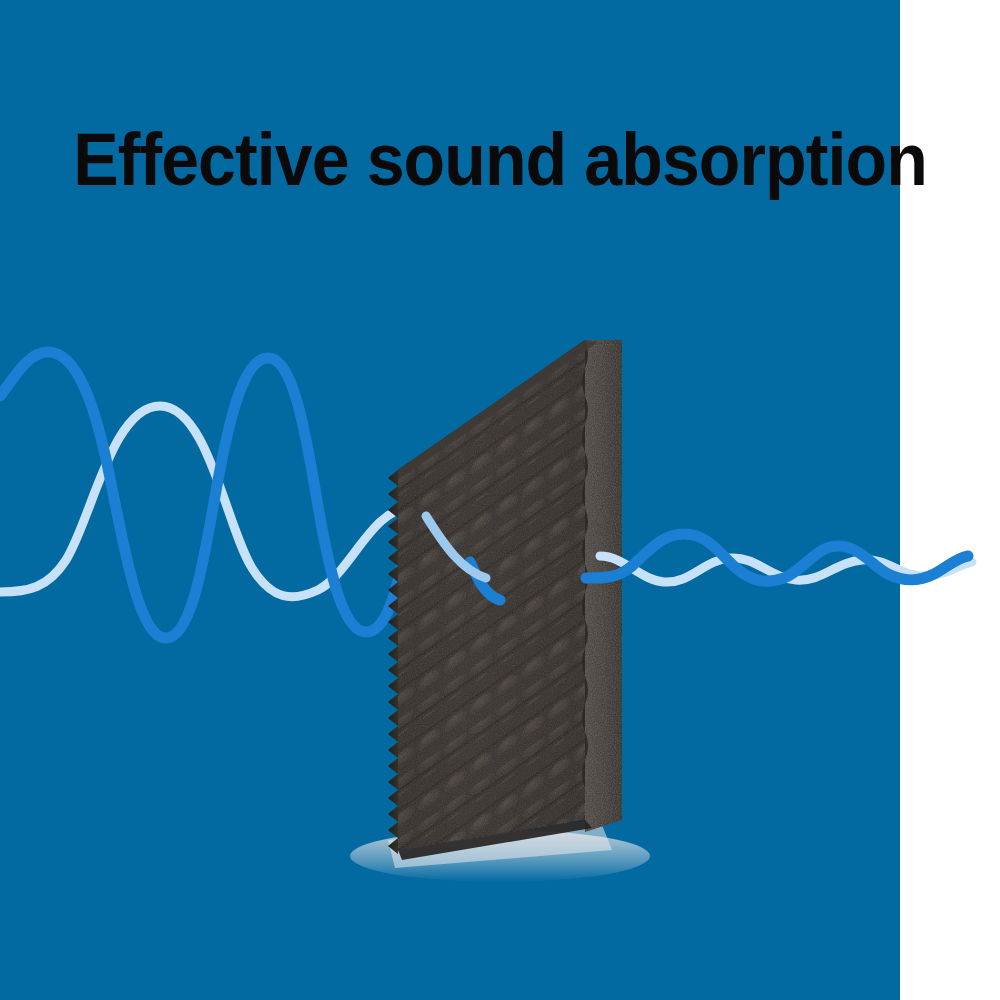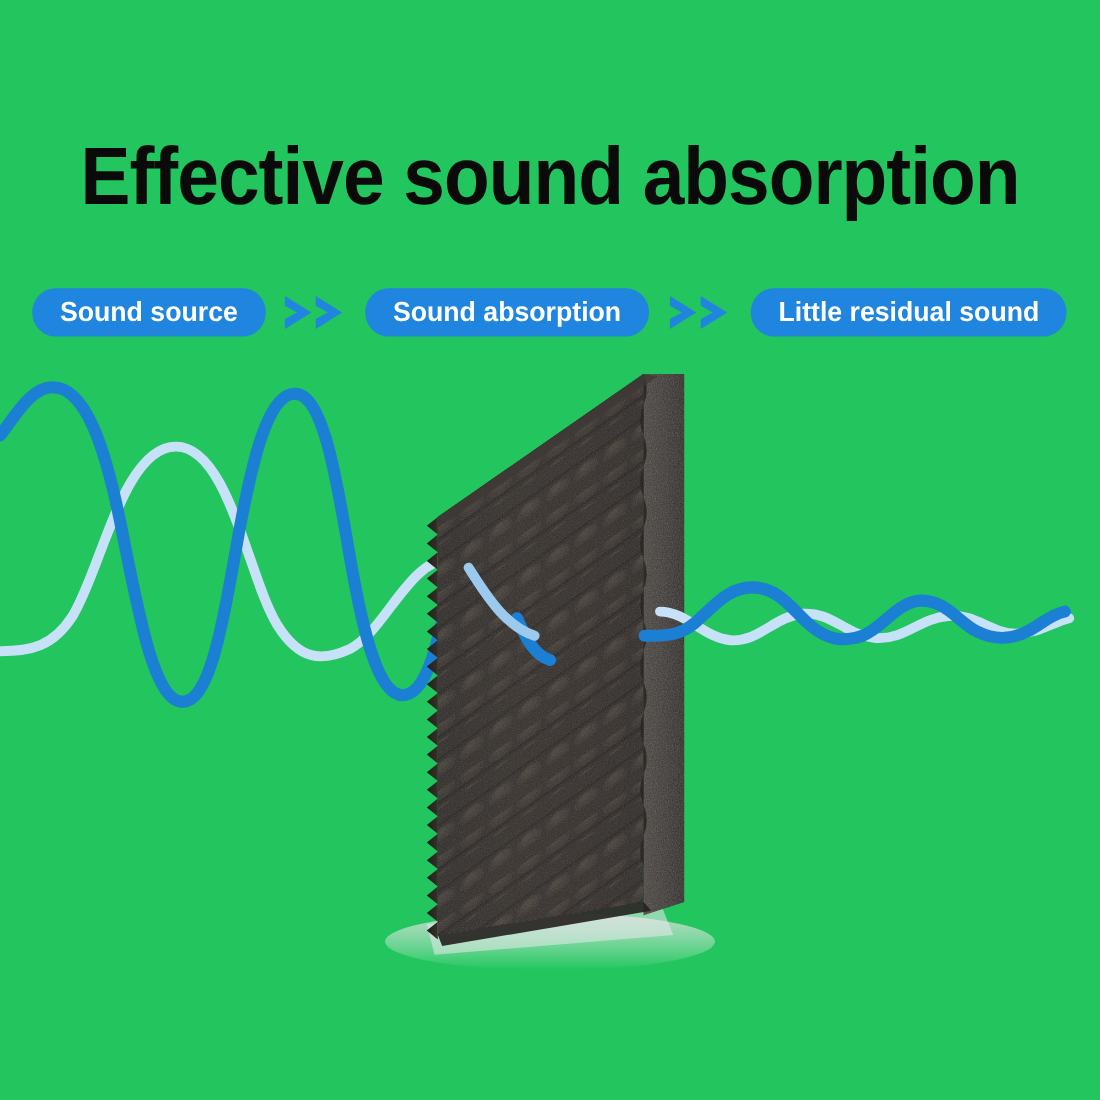--- a/index.html
+++ b/index.html
@@ -8,23 +8,23 @@
     background: #ffffff;
   }
   body {
     width: 1000px;
     height: 1000px;
     overflow: hidden;
     font-family: "Liberation Sans", sans-serif;
   }
   #stage {
     position: relative;
-    width: 1000px;
+    width: 900px;
     height: 1000px;
-    background: #22c55e;
+    background: #0369a1;
   }
 
   
   #title {
     position: absolute;
     left: 0;
     top: 118px;
     width: 1000px;
     text-align: center;
     font-family: "Liberation Sans", sans-serif;
@@ -88,49 +88,20 @@
   }
   #illustration svg { display: block; }
 </style>
 </head>
 <body>
 
 <div id="stage">
 
   <div id="title">Effective sound absorption</div>
 
-  <div id="badge-row">
-
-    <div class="pill">
-      <span class="pill-label">Sound source</span>
-    </div>
-
-    <div class="arrow">
-      <svg width="58" height="34" viewBox="0 0 58 34">
-        <path d="M2 2 L26 17 L2 32 L2 23 L13 17 L2 11 Z" fill="#1f85de"></path>
-        <path d="M30 2 L54 17 L30 32 L30 23 L41 17 L30 11 Z" fill="#1f85de"></path>
-      </svg>
-    </div>
-
-    <div class="pill">
-      <span class="pill-label">Sound absorption</span>
-    </div>
-
-    <div class="arrow">
-      <svg width="58" height="34" viewBox="0 0 58 34">
-        <path d="M2 2 L26 17 L2 32 L2 23 L13 17 L2 11 Z" fill="#1f85de"></path>
-        <path d="M30 2 L54 17 L30 32 L30 23 L41 17 L30 11 Z" fill="#1f85de"></path>
-      </svg>
-    </div>
-
-    <div class="pill">
-      <span class="pill-label">Little residual sound</span>
-    </div>
-
-  </div>
 
   <div id="illustration">
     <svg width="1000" height="600" viewBox="0 0 1000 600" xmlns="http://www.w3.org/2000/svg">
       <defs>
 
         <linearGradient id="faceGrad" x1="0" y1="0" x2="1" y2="0">
           <stop offset="0%" stop-color="#2b2826"></stop>
           <stop offset="35%" stop-color="#38332f"></stop>
           <stop offset="75%" stop-color="#322d2a"></stop>
           <stop offset="100%" stop-color="#2a2724"></stop>

